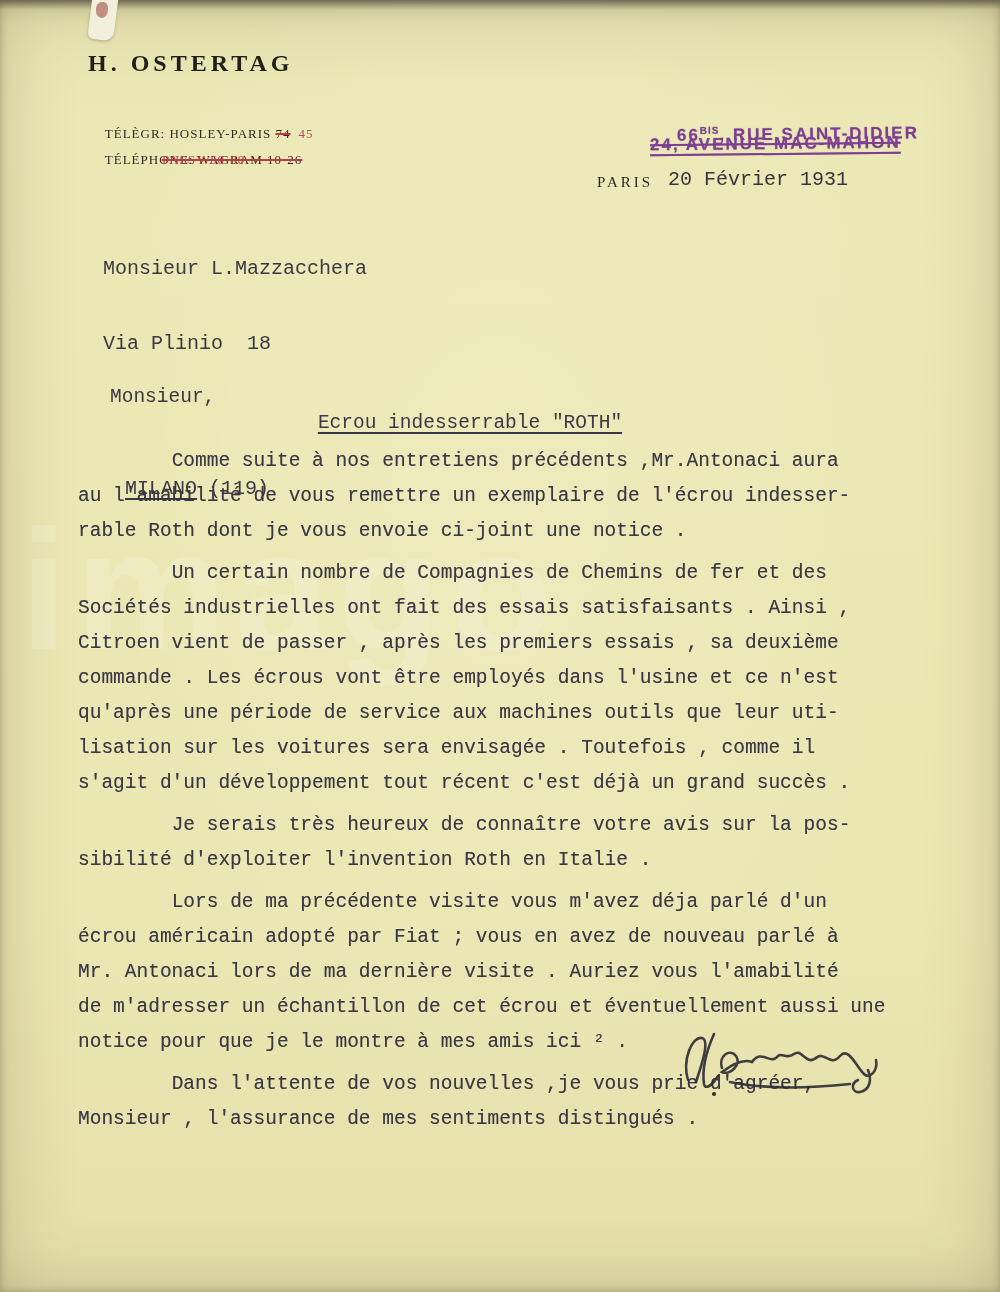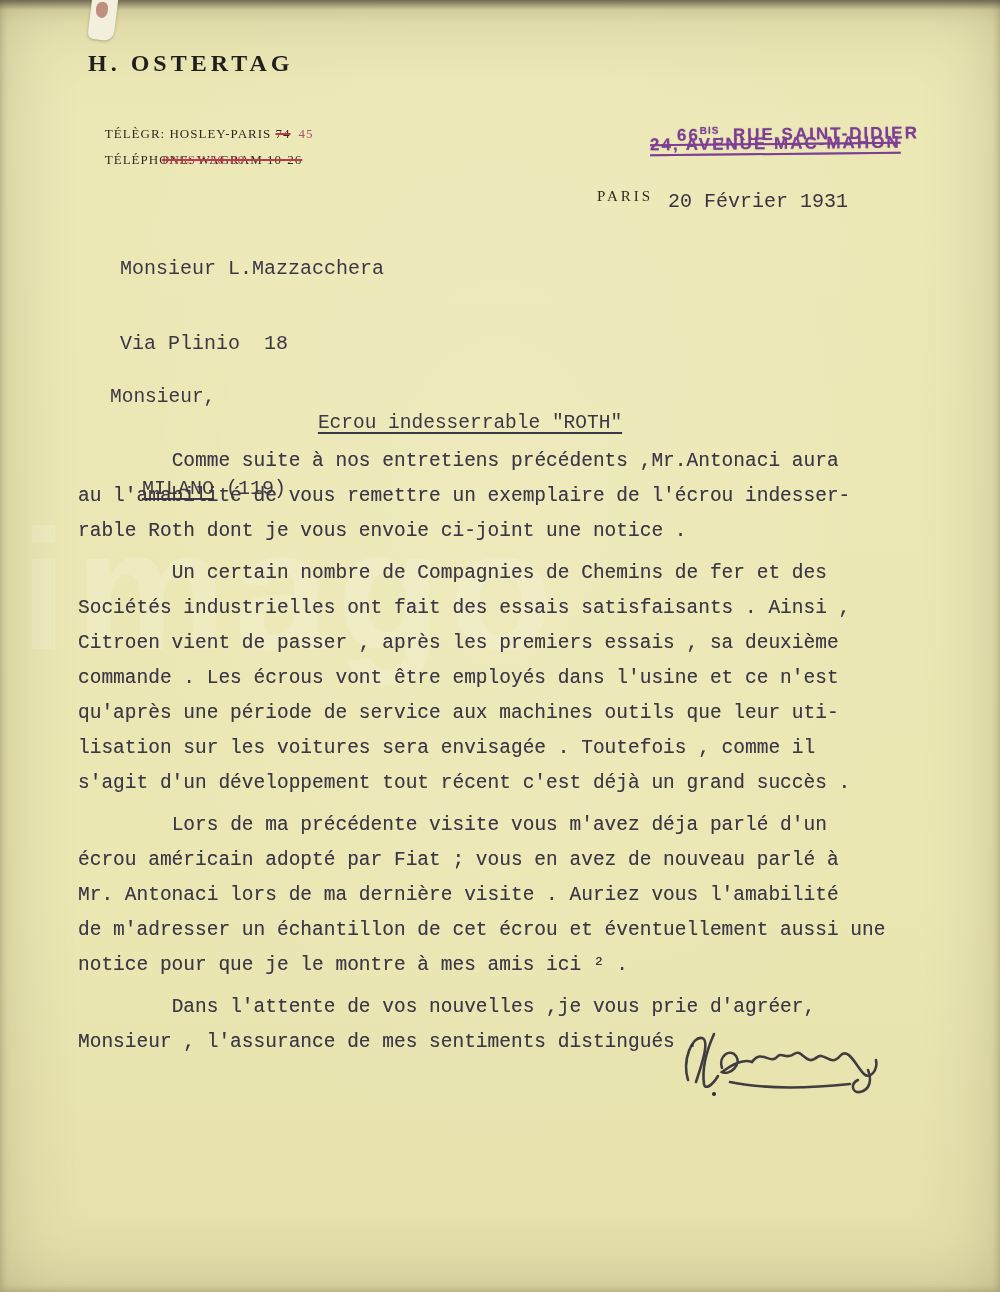--- a/index.html
+++ b/index.html
@@ -43,27 +43,27 @@
   
   .stamp{position:absolute;left:650px;font-family:"Liberation Sans","DejaVu Sans",sans-serif;
     font-weight:700;color:#7d3f94;letter-spacing:2px;white-space:pre;
     text-shadow:0 0 1px rgba(125,63,148,.55);transform:rotate(-.6deg);}
   .stamp1{top:104px;font-size:17px;}
   .stamp1 .sup{font-size:10px;vertical-align:super;letter-spacing:1px;}
   .stamp2{top:134px;font-size:17px;
     text-decoration:line-through underline;text-decoration-color:#7d3f94;
     text-decoration-thickness:2px;text-underline-offset:4px;}
 
-  .city-label{position:absolute;left:597px;top:188px;
+  .city-label{position:absolute;left:597px;top:174px;
     font-family:"Liberation Serif","DejaVu Serif",serif;font-size:15px;
     letter-spacing:3px;color:#2d2a25;}
-  .date-typed{position:absolute;left:668px;top:168px;font-size:20px;color:#38333f;margin-top:22px;}
+  .date-typed{position:absolute;left:668px;top:168px;font-size:20px;color:#38333f;}
 
   
-  .recipient{position:absolute;left:120px;top:206px;font-size:20px;line-height:25px;white-space:pre;}
+  .recipient{position:absolute;left:103px;top:206px;font-size:20px;line-height:25px;white-space:pre;}
   .recipient .city{ text-decoration:underline;text-underline-offset:4px;text-decoration-thickness:1.5px;margin-left:22px;}
   .recipient .gap{height:20px;}
 
   
   .letter-body{position:absolute;left:78px;top:386px;width:824px;}
   .salutation{margin-left:32px;font-size:19.5px;}
   .subject{text-align:center;font-size:19.5px;margin:4px 40px 10px 0;
     text-decoration:underline;text-underline-offset:4px;text-decoration-thickness:1.5px;}
   .para{white-space:pre-wrap;font-size:19.5px;line-height:35px;margin:0 0 7px 0;
     text-shadow:0 0 .6px rgba(55,48,70,.45);}
@@ -115,20 +115,22 @@
     <p class="para">        Comme suite à nos entretiens précédents ,Mr.Antonaci aura
 au l'amabilité de vous remettre un exemplaire de l'écrou indesser-
 rable Roth dont je vous envoie ci-joint une notice .</p>
     <p class="para">        Un certain nombre de Compagnies de Chemins de fer et des
 Sociétés industrielles ont fait des essais satisfaisants . Ainsi ,
 Citroen vient de passer , après les premiers essais , sa deuxième
 commande . Les écrous vont être employés dans l'usine et ce n'est
 qu'après une période de service aux machines outils que leur uti-
 lisation sur les voitures sera envisagée . Toutefois , comme il
 s'agit d'un développement tout récent c'est déjà un grand succès .</p>
+    <p class="para">        Je serais très heureux de connaître votre avis sur la pos-
+sibilité d'exploiter l'invention Roth en Italie .</p>
     <p class="para">        Lors de ma précédente visite vous m'avez déja parlé d'un
 écrou américain adopté par Fiat ; vous en avez de nouveau parlé à
 Mr. Antonaci lors de ma dernière visite . Auriez vous l'amabilité
 de m'adresser un échantillon de cet écrou et éventuellement aussi une
 notice pour que je le montre à mes amis ici ² .</p>
     <p class="para">        Dans l'attente de vos nouvelles ,je vous prie d'agréer,
 Monsieur , l'assurance de mes sentiments distingués .</p>
   </div>
 
   <svg class="signature" viewBox="0 0 218 70" xmlns="http://www.w3.org/2000/svg">

